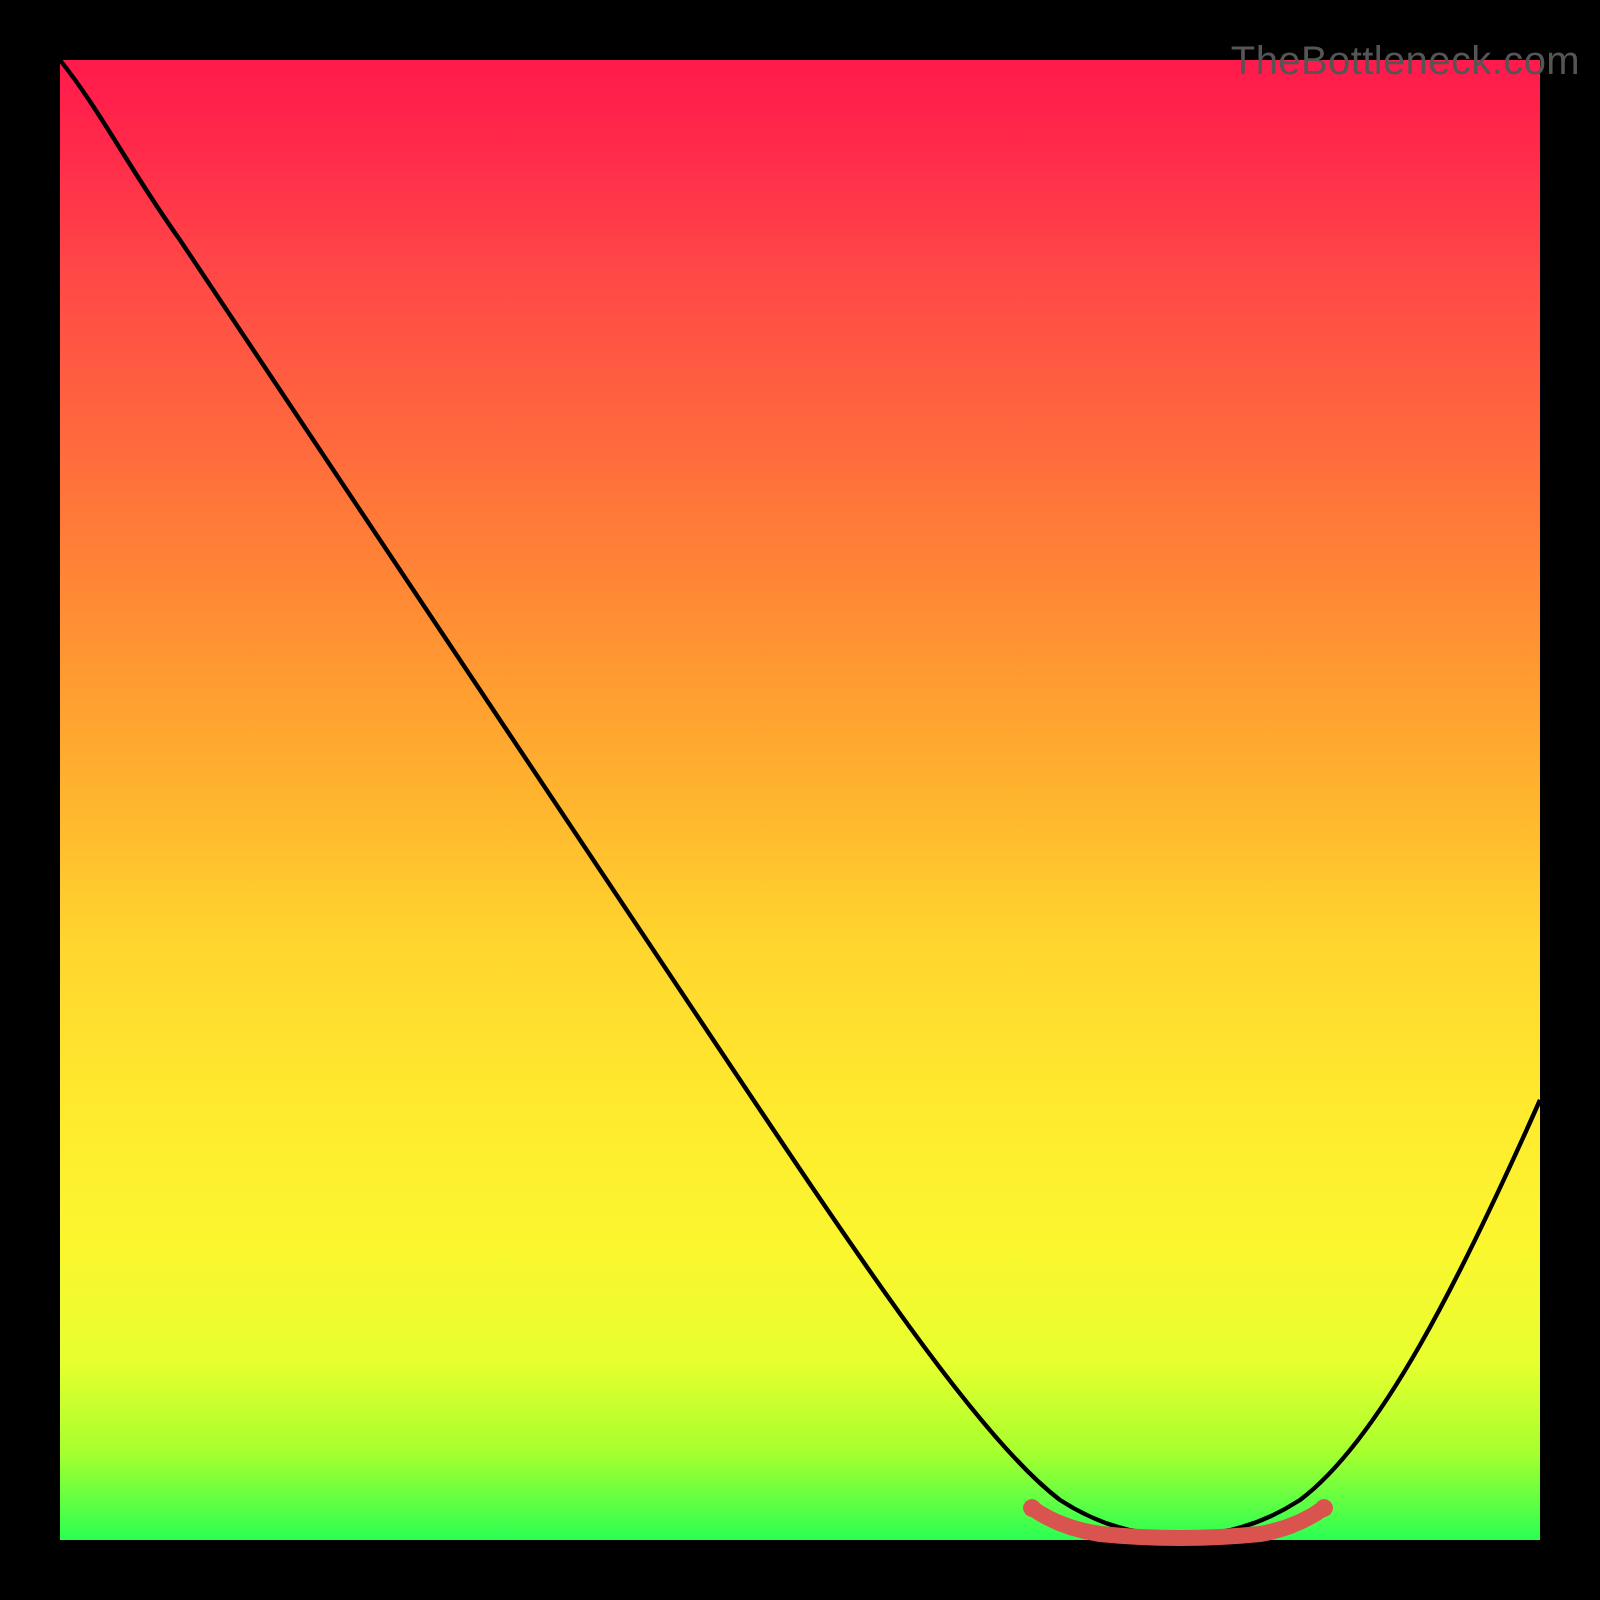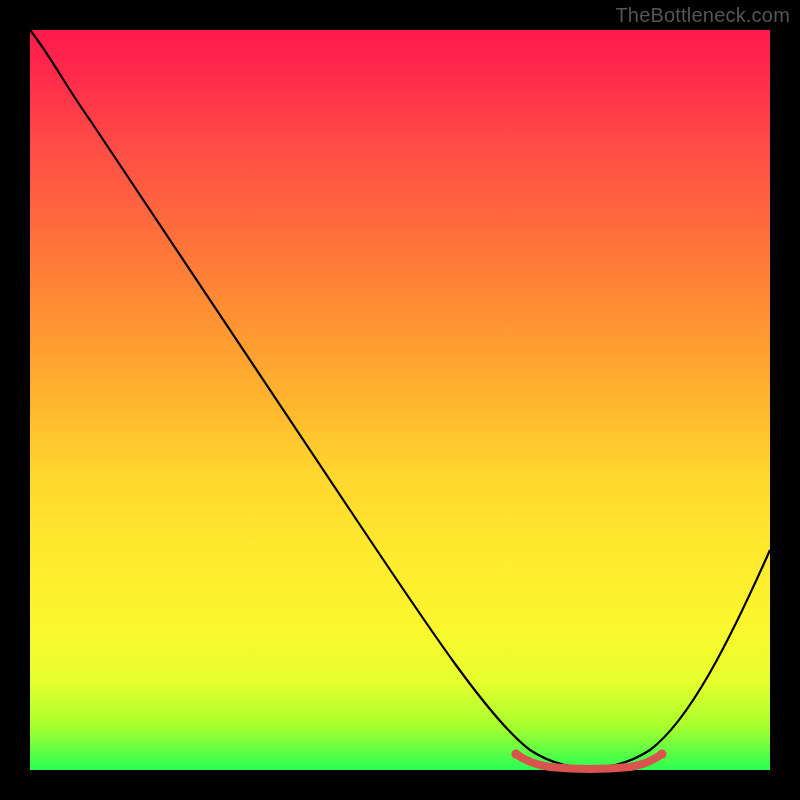--- a/index.html
+++ b/index.html
@@ -12,21 +12,21 @@
     font-family: Arial, Helvetica, sans-serif;
   }
   .frame {
     position: relative;
     width: 800px;
     height: 800px;
     background: #000;
   }
   .watermark {
     position: absolute;
-    top: 4px;
+    top: 20px;
     right: 10px;
     color: #555;
     font-size: 20px;
     font-weight: 500;
     letter-spacing: 0.2px;
     z-index: 10;
   }
   .plot-area {
     position: absolute;
     left: 30px;

